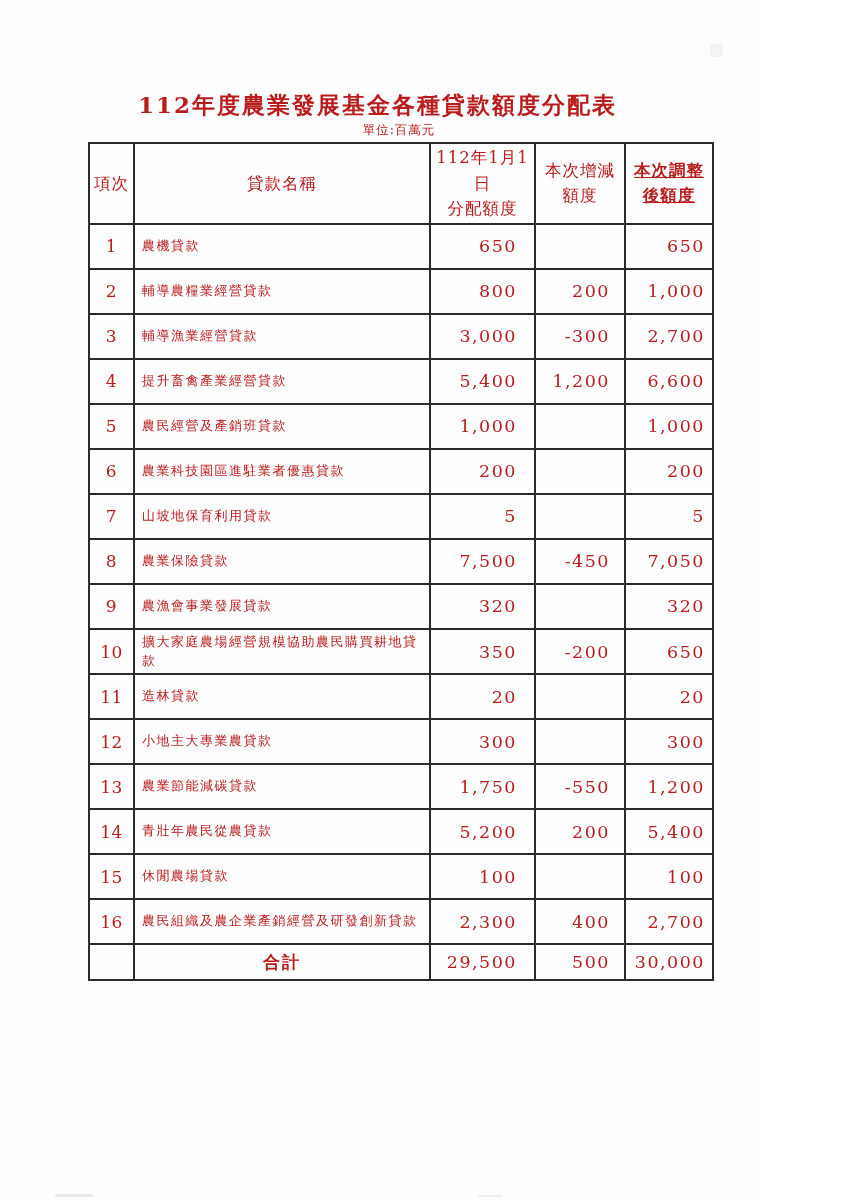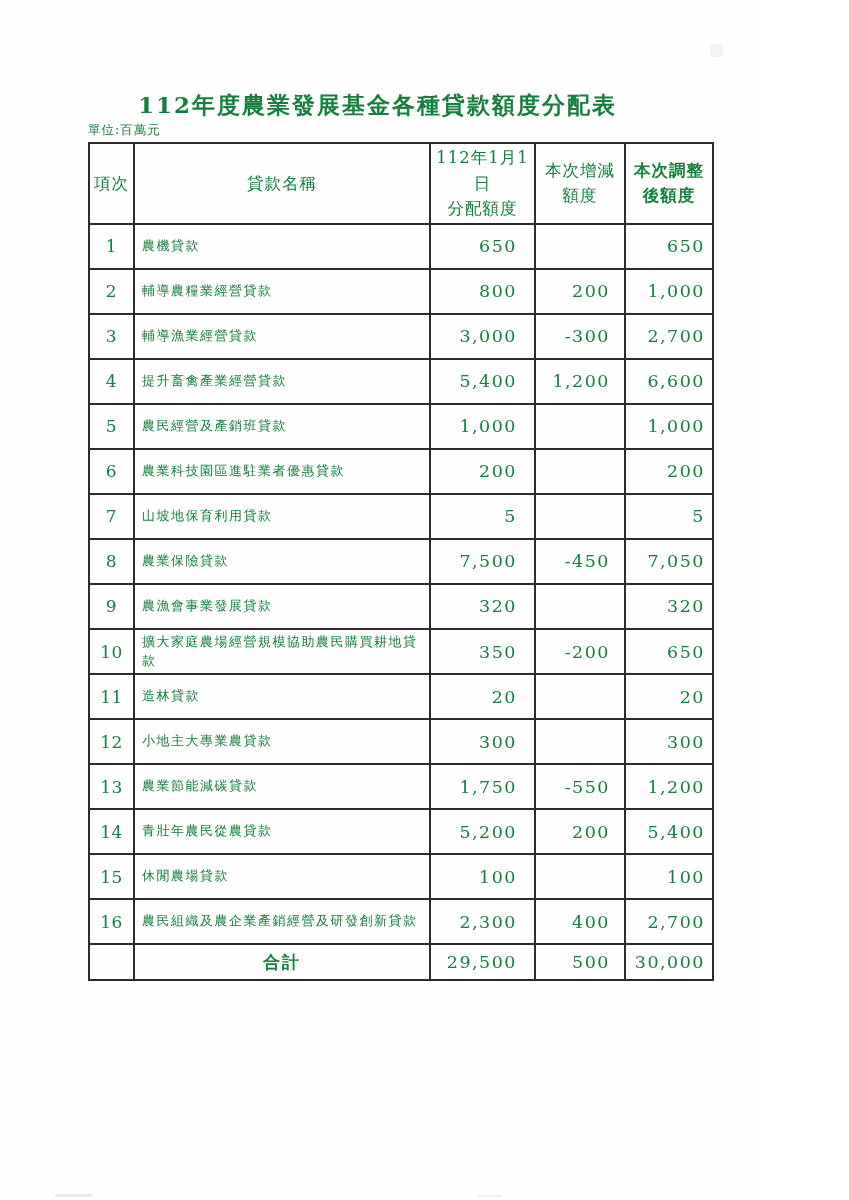--- a/index.html
+++ b/index.html
@@ -6,42 +6,42 @@
     margin: 0;
     padding: 0;
     background: #ffffff;
   }
   .page {
     position: relative;
     width: 755px;
     height: 1200px;
     background: #fefefe;
     font-family: "DejaVu Serif", "Liberation Serif", serif;
-    color: #15803d;
+    color: #b91c1c;
     overflow: hidden;
   }
   .title {
     position: absolute;
     top: 90px;
     left: 0;
     width: 100%;
     margin: 0;
     text-align: center;
     font-size: 23px;
     font-weight: 700;
     letter-spacing: 2px;
   }
   .content {
     position: absolute;
     left: 88px;
     top: 122px;
     width: 624px;
   }
   .unit-note {
-    text-align: left;
+    text-align: center;
     font-size: 12.5px;
     letter-spacing: 1px;
     margin-bottom: 3px;
     padding-right: 2px;
   }
   table.alloc {
     width: 624px;
     table-layout: fixed;
     border-collapse: collapse;
   }
@@ -53,20 +53,21 @@
   .alloc thead th {
     height: 68px;
     font-weight: 400;
     font-size: 16.5px;
     text-align: center;
     letter-spacing: 1px;
     line-height: 1.55;
   }
   .alloc thead th.bold {
     font-weight: 700;
+    text-decoration: underline;
   }
   .alloc tbody tr {
     height: 45px;
   }
   .alloc tbody tr.total-row {
     height: 36px;
     margin-left: 18px;
   }
   td.c-no {
     text-align: center;

